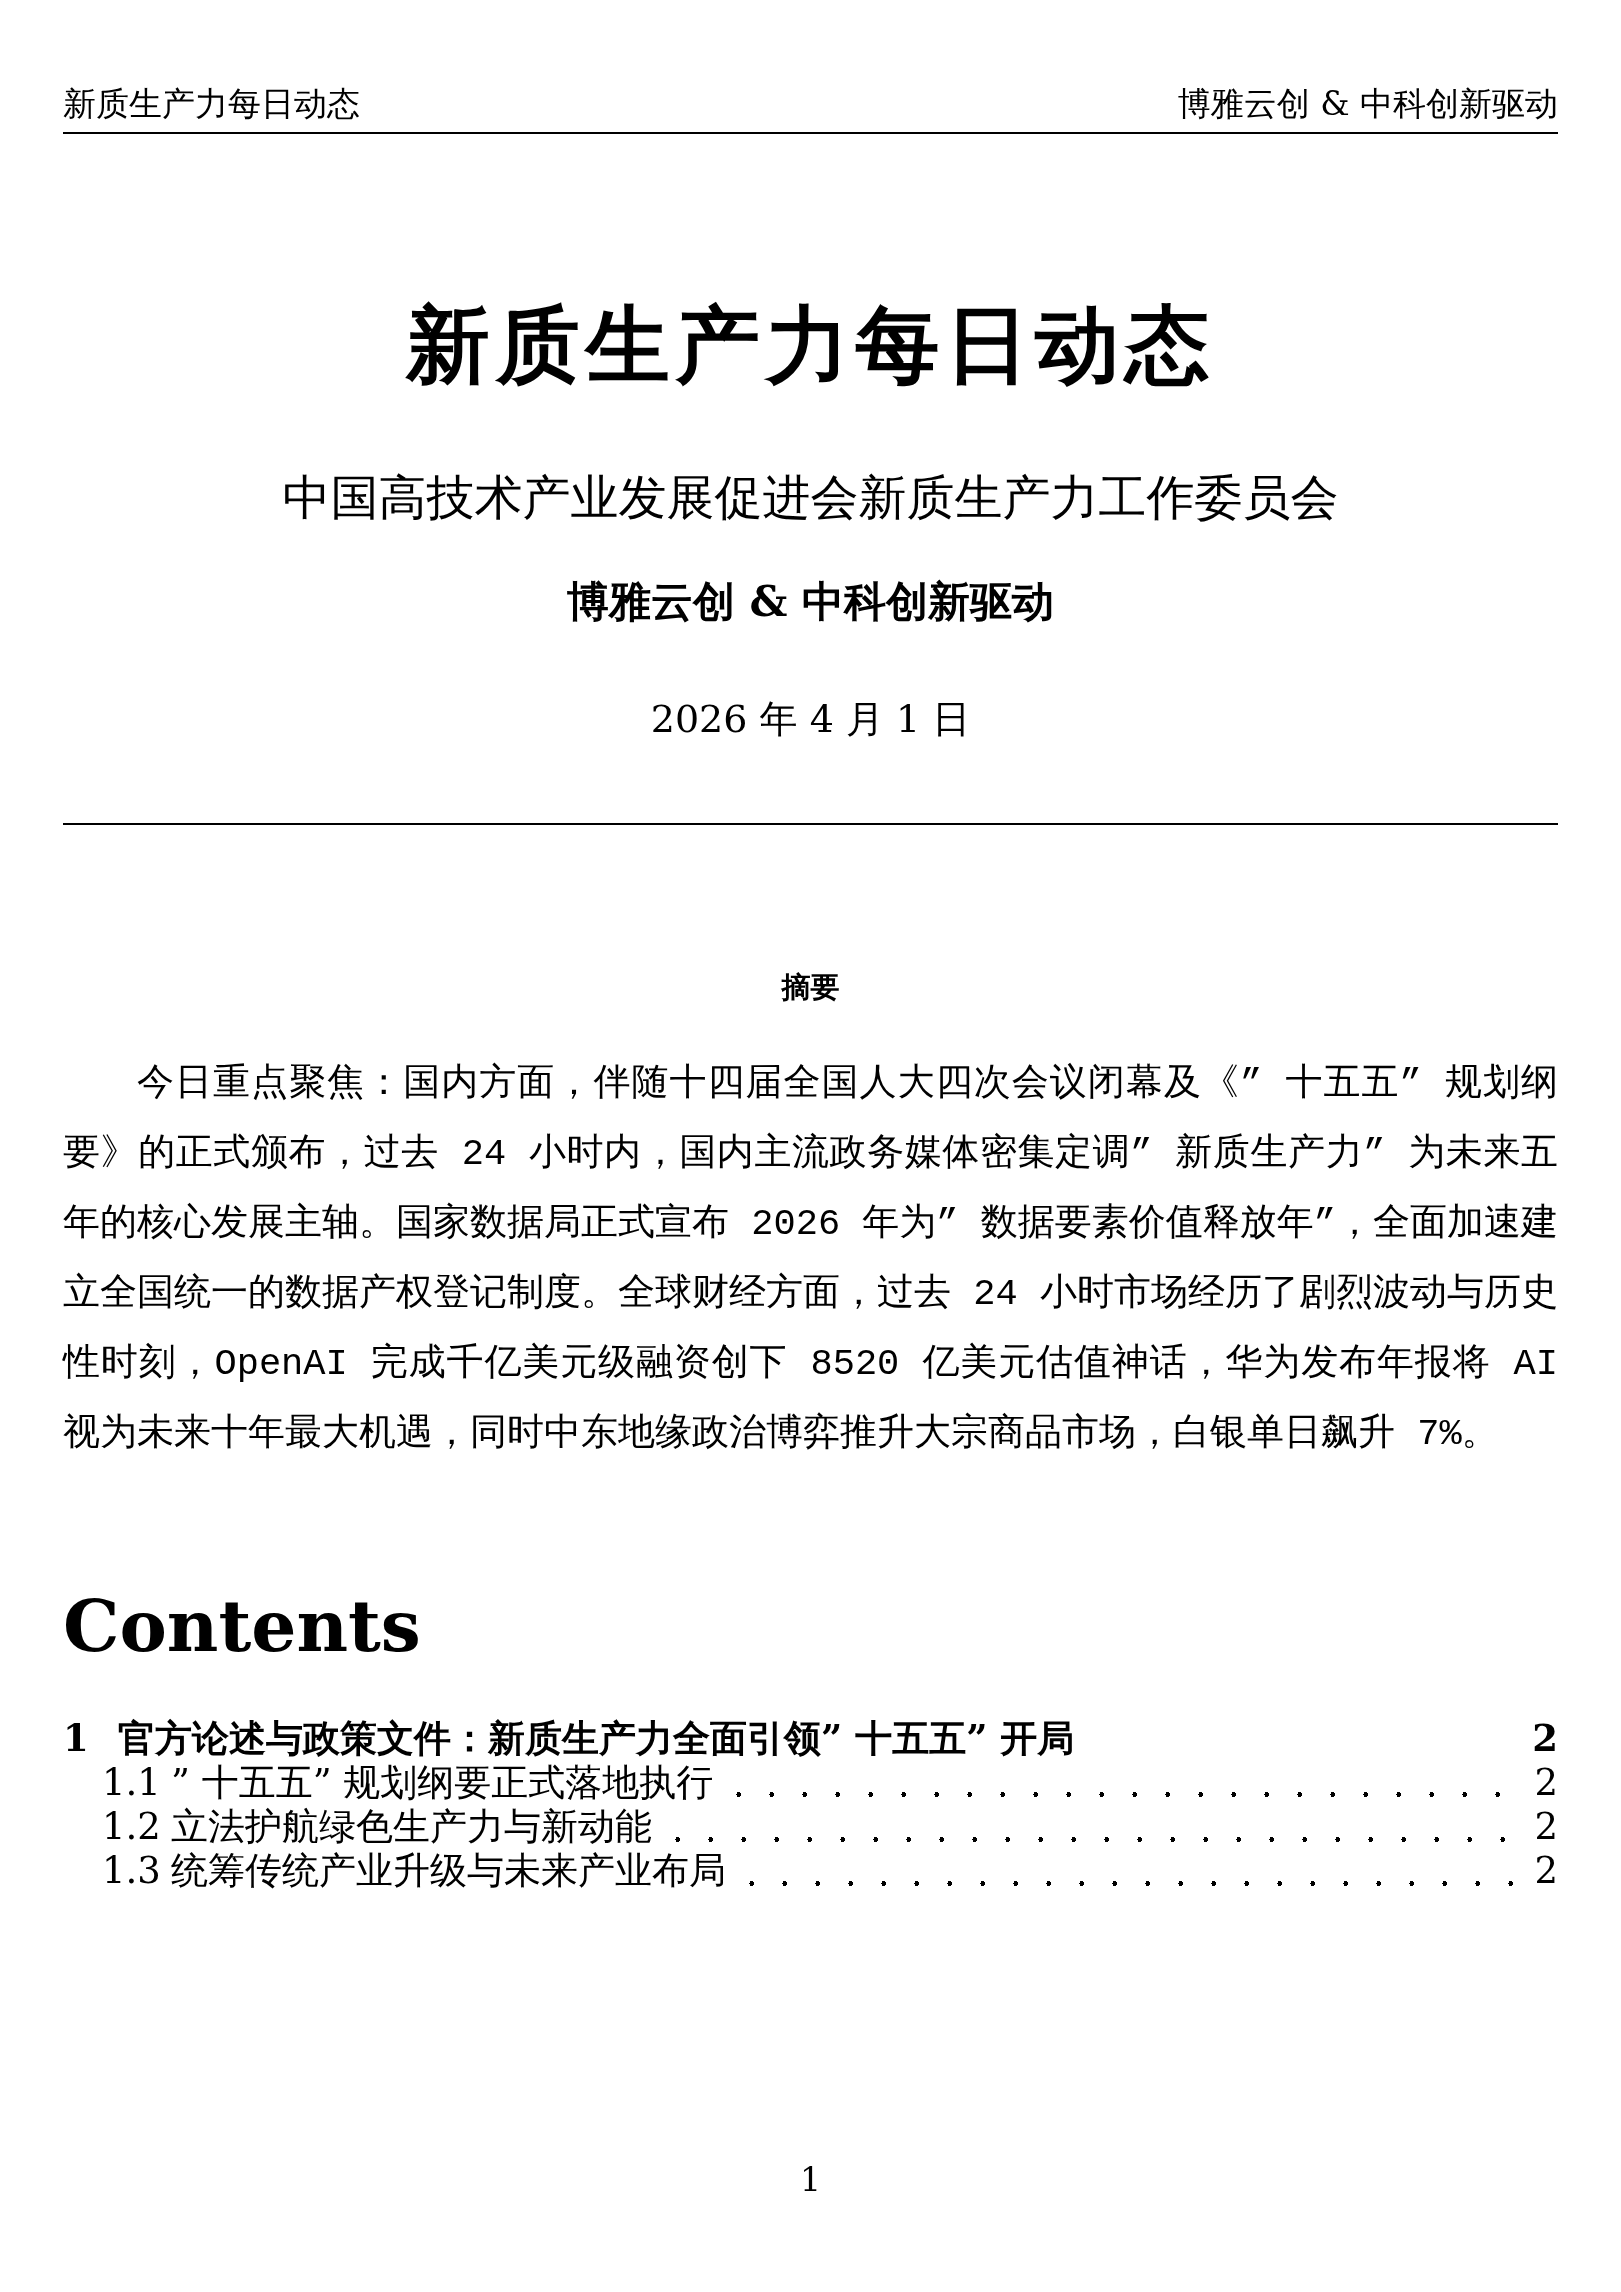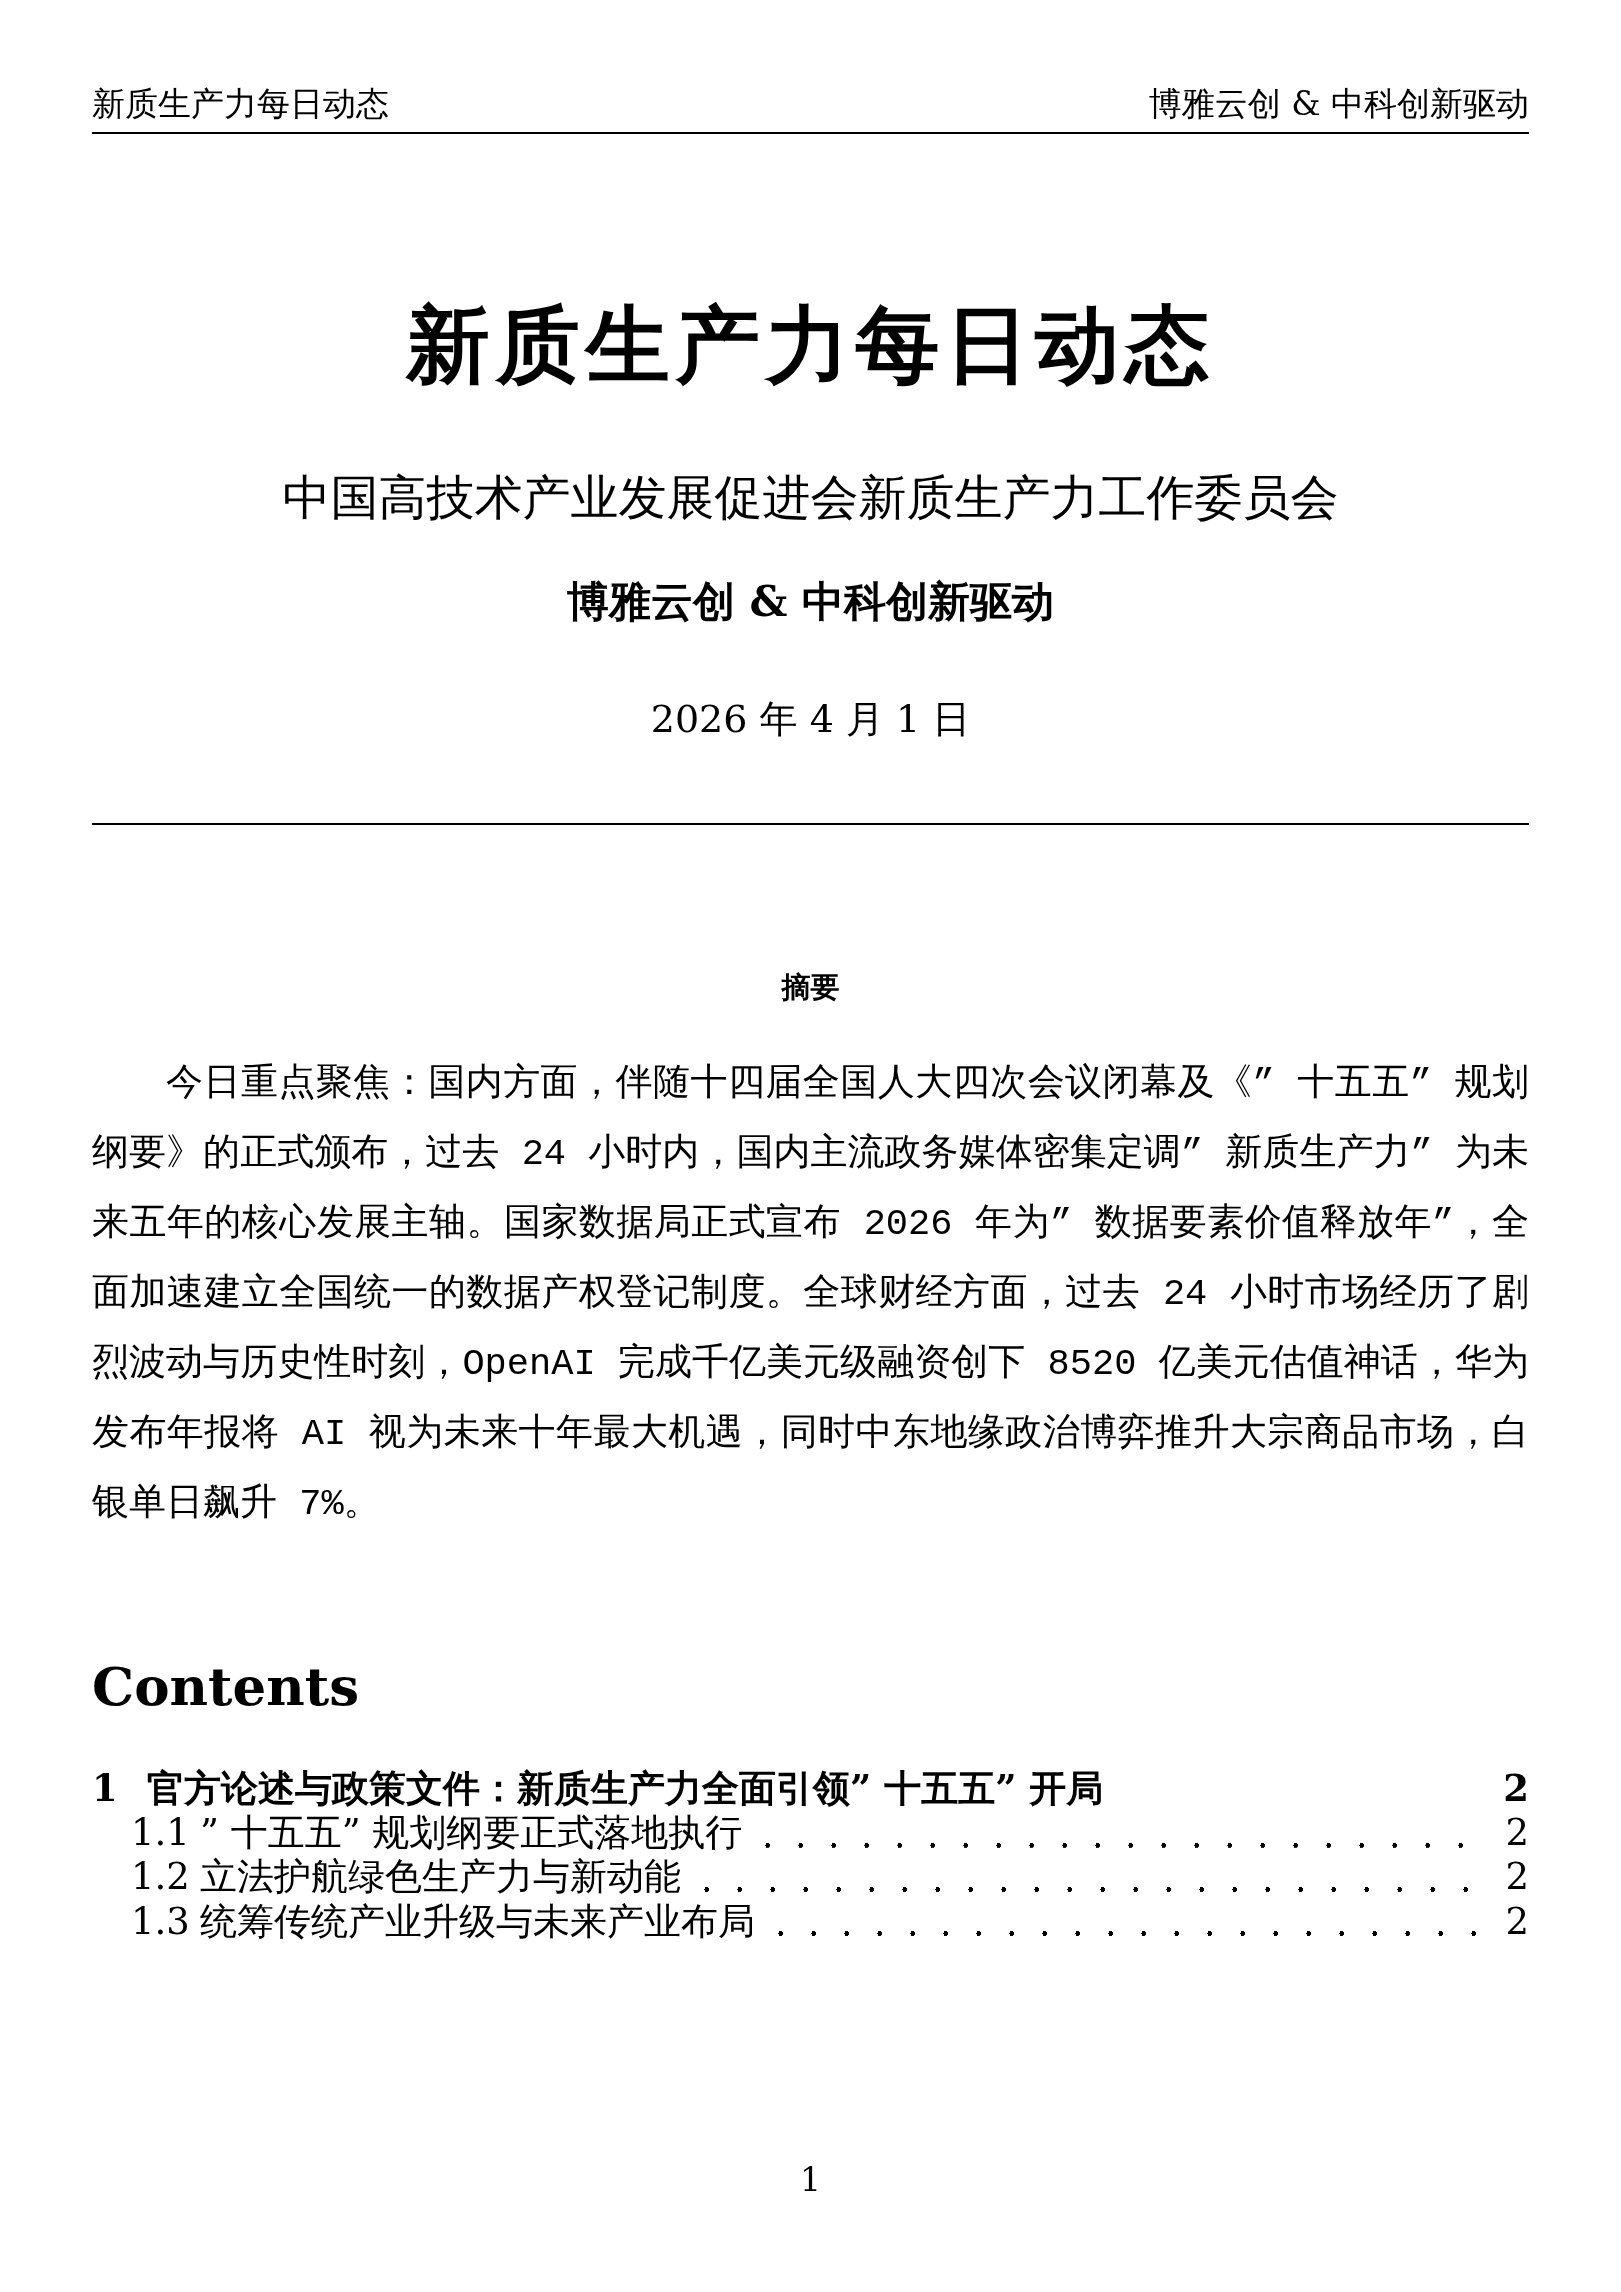--- a/index.html
+++ b/index.html
@@ -7,21 +7,21 @@
   .page {
     position: relative;
     width: 1621px;
     height: 2293px;
     margin: 0 auto;
     background: #ffffff;
     color: #000000;
     font-family: "DejaVu Serif", "Liberation Serif", serif;
     overflow: hidden;
   }
-  .content { padding: 0 92px; }
+  .content { padding: 0 63px; }
 
   
   .running-header {
     display: flex;
     justify-content: space-between;
     align-items: flex-end;
     padding-top: 86px;
     padding-bottom: 9.8px;
     border-bottom: 2px solid #000;
     font-size: 33px;
@@ -76,21 +76,21 @@
     font-size: 37px;
     line-height: 70px;
     text-align: justify;
     text-indent: 2em;
     font-family: Liberation Mono, monospace;
   }
 
   
   .contents-heading {
     margin-top: 118px;
-    font-size: 53px;
+    font-size: 71px;
     font-weight: bold;
     line-height: 1.1;
   }
   .toc { margin-top: 51px; font-size: 37px; }
   .toc-row {
     display: flex;
     align-items: baseline;
     line-height: 1.2;
   }
   .toc-row.level-1 { font-weight: bold; margin-top: 0; }

